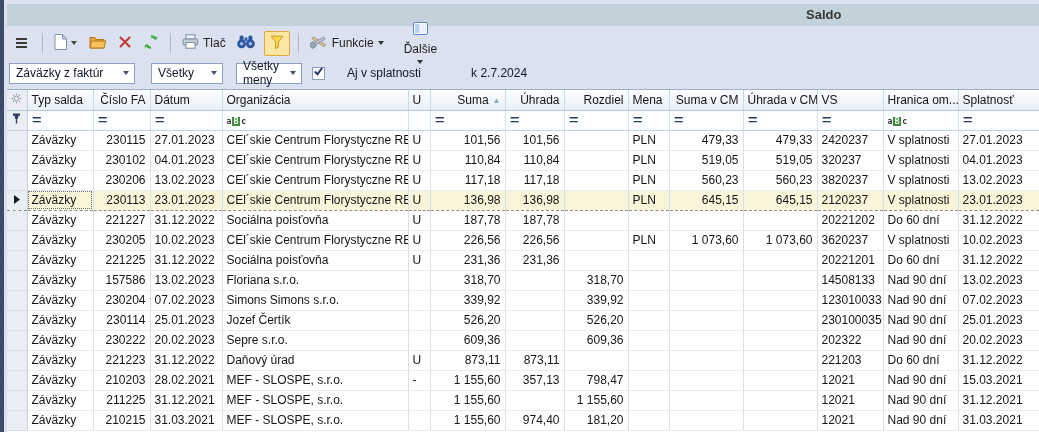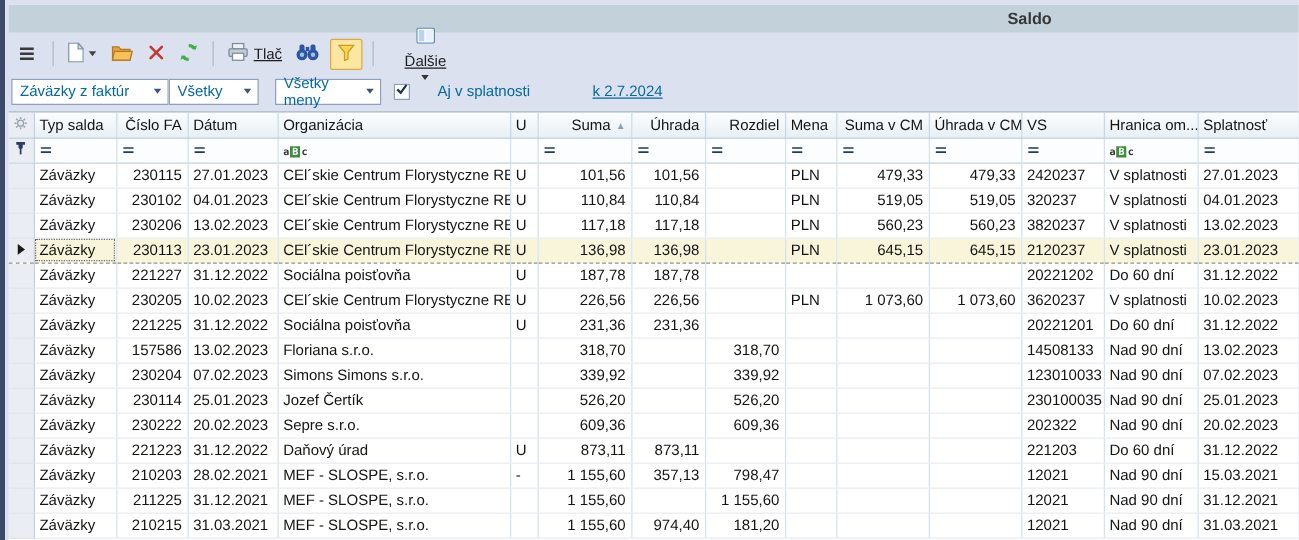--- a/index.html
+++ b/index.html
@@ -9,28 +9,28 @@
     font-family:"Liberation Sans",sans-serif;
     -webkit-font-smoothing:antialiased;
   }
   .leftstrip{position:absolute;left:0;top:0;width:4px;height:432px;background:#3d4b68;}
   .titlebar{position:absolute;left:7px;top:4px;width:1032px;height:22px;background:#c3d1da;}
   .title{position:absolute;left:799px;top:0;line-height:22px;font-size:13px;font-weight:bold;color:#363636;}
 
   
   .toolbar{position:absolute;left:7px;top:30px;height:26px;display:flex;align-items:center;font-size:12px;color:#1d1d1d;}
   .tsep{width:1px;height:20px;background:#aeb8cc;margin:0 8px;}
-  .tbtn{display:flex;align-items:center;gap:4px;padding:2px 3px;border-radius:2px;cursor:default;text-decoration:underline;}
+  .tbtn{display:flex;align-items:center;gap:4px;padding:2px 3px;border-radius:2px;cursor:default;}
   .menu-bars{display:flex;flex-direction:column;gap:2.5px;margin:0 4px 0 6px;}
   .menu-bars div{width:11px;height:1.5px;background:#3a3a3a;}
   .caret{width:0;height:0;border-left:3.5px solid transparent;border-right:3.5px solid transparent;border-top:4px solid #333;}
   .filter-active{background:#fce7a2;border:1px solid #dfa940;border-radius:2px;padding:3px 5px;}
 
   
-  .controls{position:absolute;left:9px;top:61px;height:24px;display:flex;align-items:center;font-size:12px;color:#0369a1;}
+  .controls{position:absolute;left:9px;top:61px;height:24px;display:flex;align-items:center;font-size:12px;color:#0f172a;}
   .combo{height:21px;background:#fff;border:1px solid #8fa0bf;display:flex;align-items:center;justify-content:space-between;padding:0 5px 0 6px;box-sizing:border-box;}
   .combo .arr{width:0;height:0;border-left:3.5px solid transparent;border-right:3.5px solid transparent;border-top:4px solid #44536f;}
   .checkbox{width:13px;height:13px;background:#fff;border:1px solid #8fa0bf;box-sizing:border-box;display:flex;align-items:center;justify-content:center;}
 
   
   .gridwrap{position:absolute;left:7px;top:89px;width:1032px;height:343px;overflow:hidden;background:#fff;border-top:1px solid #9db1c2;}
   table{border-collapse:collapse;table-layout:fixed;width:1032px;font-size:12px;color:#141414;padding-left:27px;}
   th,td{white-space:nowrap;overflow:hidden;box-sizing:border-box;}
   th{font-weight:normal;text-align:left;}
   tr.hdr th{height:20px;background:linear-gradient(#fbfdfe,#e7eff6);border-right:1px solid #c8d7e3;border-bottom:1px solid #b9cbd9;padding:0 4px;}
@@ -135,56 +135,67 @@
   <div class="tbtn filter-active" style="margin-left:5px;">
     <span>
       <svg width="14" height="14" viewBox="0 0 14 14">
           <path d="M1 1.2 h12 L8.4 6.8 v5.3 l-2.8 1.4 v-6.7z" fill="#ffd84d" stroke="#c9982e"></path>
         </svg>
     </span>
   </div>
 
   <div class="tsep"></div>
 
+  <div class="tbtn">
+    <span>
+      <svg width="18" height="16" viewBox="0 0 18 16">
+        <rect x="1" y="6.4" width="15" height="2.6" rx="1" transform="rotate(32 8.5 8)" fill="#d9c49a" stroke="#9a8660" stroke-width="0.7"></rect>
+        <rect x="1" y="6.4" width="15" height="2.6" rx="1" transform="rotate(-32 8.5 8)" fill="#b9c2cf" stroke="#7e8a99" stroke-width="0.7"></rect>
+        <rect x="-0.5" y="4.8" width="5" height="5.6" rx="1" transform="rotate(-32 8.5 8)" fill="#98a5b5" stroke="#72808f" stroke-width="0.7"></rect>
+      </svg>
+    </span>
+    <span>Funkcie</span>
+    <span class="caret"></span>
+  </div>
 
   <div class="tbtn" style="margin-left:14px;flex-direction:column;">
     <span>
       <svg width="15" height="13" viewBox="0 0 15 13">
         <rect x="0.5" y="0.5" width="14" height="12" rx="1.5" fill="#fff" stroke="#5b87c5"></rect>
         <rect x="2" y="2" width="4.5" height="9" fill="#b8d3ee"></rect>
         <rect x="7.6" y="2" width="5.4" height="9" fill="#e8f1fa"></rect>
       </svg>
     </span>
     <span>Ďalšie</span>
     <span class="caret"></span>
   </div>
 </div>
 
 <div class="controls">
   <div class="combo" style="width:126px;">
     <span>Záväzky z faktúr</span>
     <span class="arr"></span>
   </div>
-  <div class="combo" style="width:72px;margin-left:0;">
+  <div class="combo" style="width:72px;margin-left:16px;">
     <span>Všetky</span>
     <span class="arr"></span>
   </div>
-  <div class="combo" style="width:85px;margin-left:13px;">
+  <div class="combo" style="width:66px;margin-left:13px;">
     <span>Všetky meny</span>
     <span class="arr"></span>
   </div>
   <div class="checkbox" style="margin-left:10px;">
     <span id="checkmark">
       <svg width="11" height="11" viewBox="0 0 12 12">
           <path d="M2 6 l3 3 5-7" stroke="#21315b" stroke-width="2" fill="none"></path>
         </svg>
     </span>
   </div>
   <span style="margin-left:22px;">Aj v splatnosti</span>
-  <span style="margin-left:50px;text-decoration:underline;">k 2.7.2024</span>
+  <span style="margin-left:50px;">k 2.7.2024</span>
 </div>
 
 <div class="gridwrap">
   <table>
     <colgroup id="grid-colgroup">
         <col style="width:20px">
         <col style="width:66px">
         <col style="width:57px">
         <col style="width:72px">
         <col style="width:186px">

